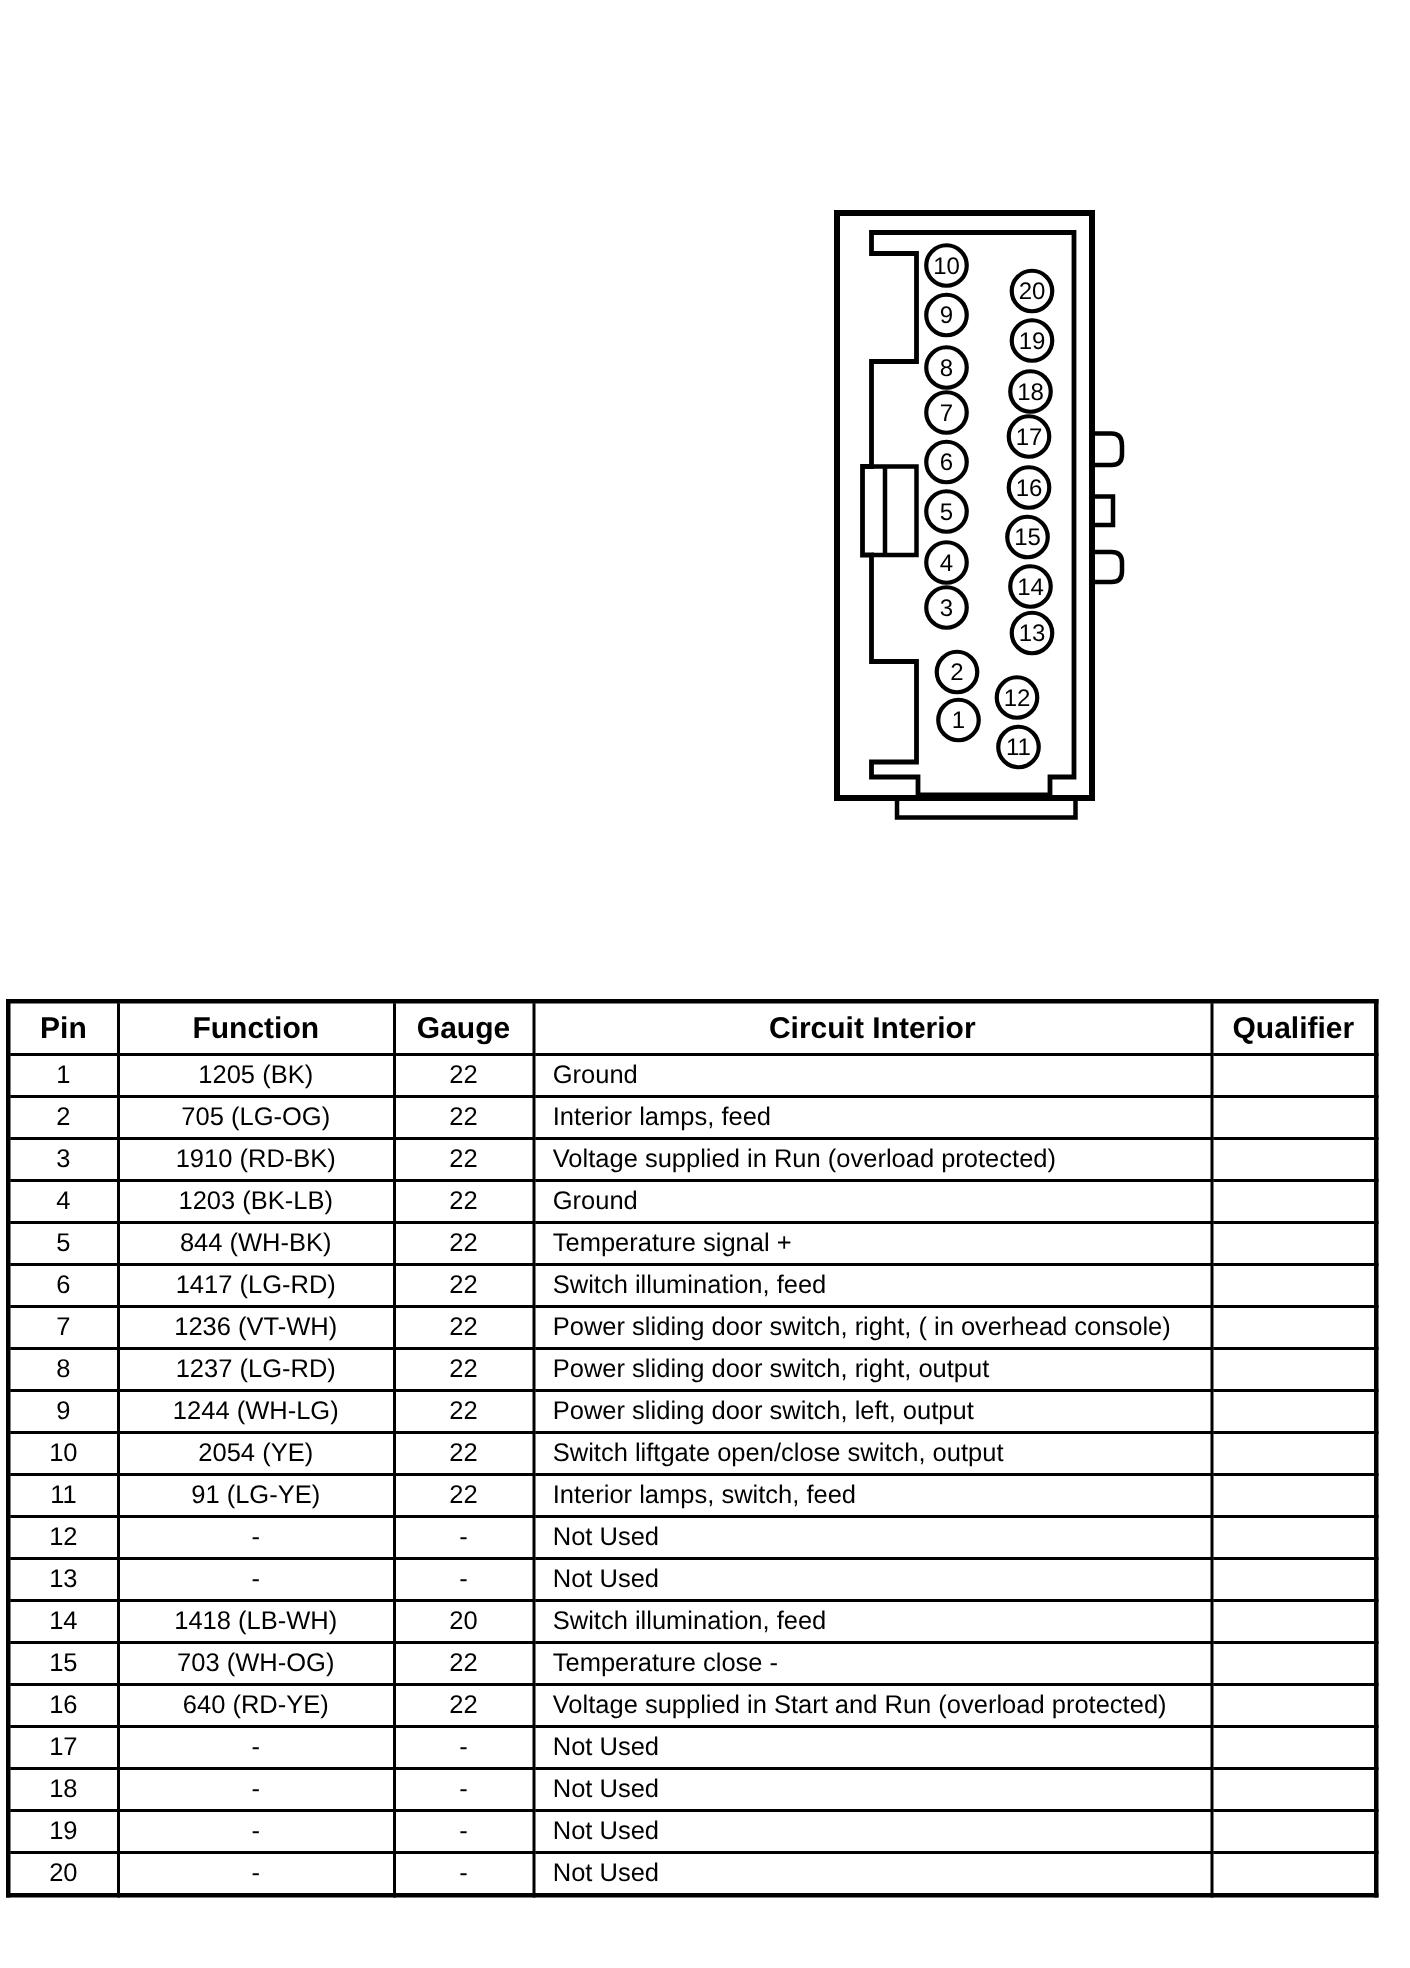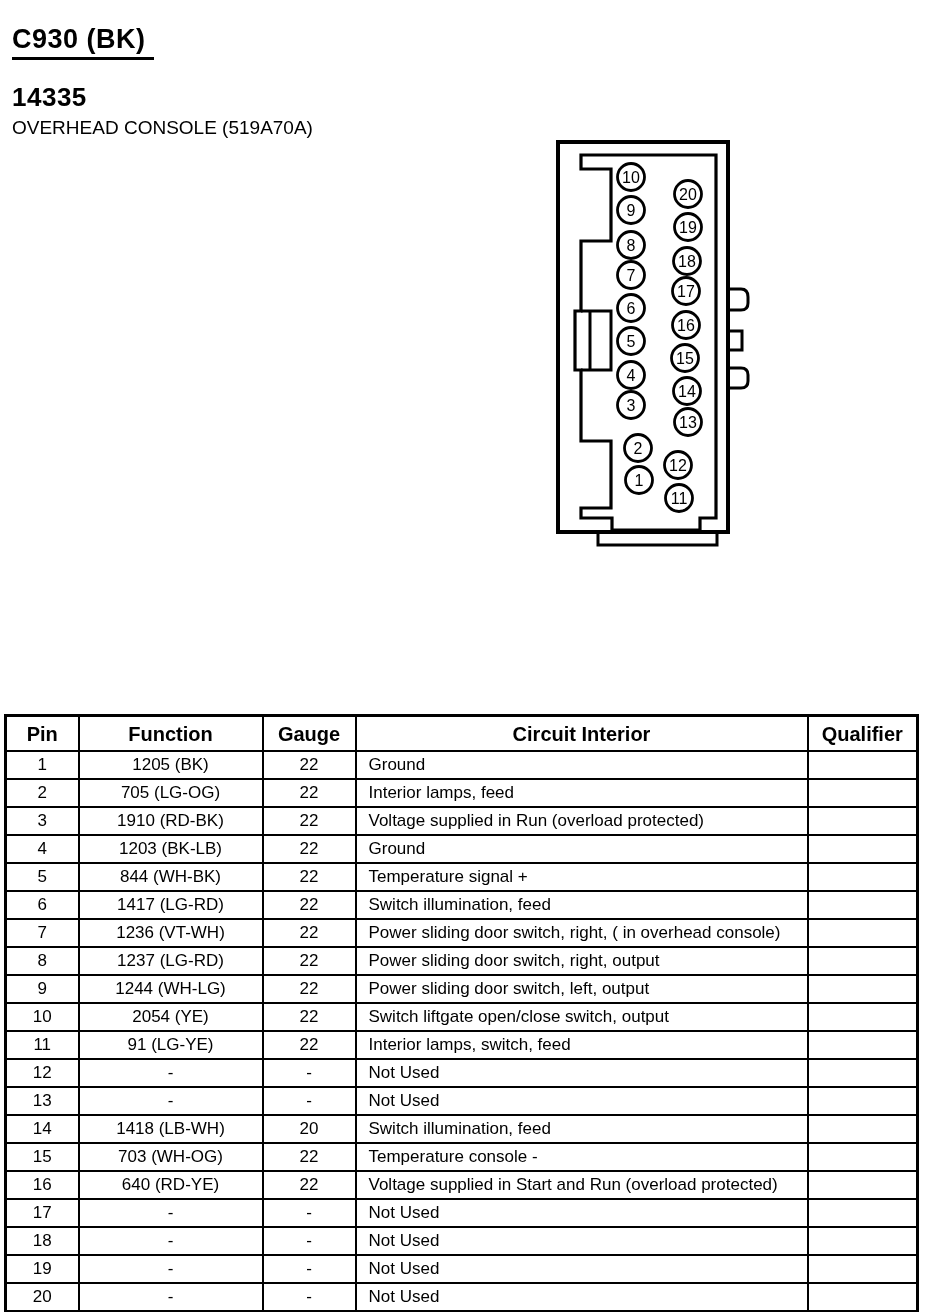--- a/index.html
+++ b/index.html
@@ -44,21 +44,20 @@
     font-size: 16px; text-anchor: middle;
   }
 
   
   .pin-table-wrap { position: absolute; left: 4px; top: 666px; width: 914px; }
   table.pin-table {
     border-collapse: collapse;
     table-layout: fixed;
     width: 912px;
     border: 3px solid #000;
-    margin-top: 48px;
   }
   .pin-table th, .pin-table td {
     border: 2px solid #000;
     padding: 1px 5px;
     font-size: 17px;
     line-height: 1.3;
     vertical-align: middle;
     overflow: hidden;
   }
   .pin-table th {
@@ -70,25 +69,20 @@
   .pin-table td { height: 24px; }
   td.col-pin, td.col-circuit, td.col-gauge { text-align: center; }
   td.col-function { text-align: left; padding-left: 12px; }
   td.col-qualifier { text-align: left; }
 </style>
 </head>
 <body>
 
 <div class="sheet">
 
-  <div class="hdr">
-    <h1 class="connector-id">C930 (BK)</h1>
-    <div class="part-number">14335</div>
-    <div class="part-desc">OVERHEAD CONSOLE (519A70A)</div>
-  </div>
 
   <svg class="connector-svg" width="215" height="422" viewBox="548 135 215 422">
 
     <path class="outline-outer" d="M 558,144 H 728 V 534 H 558 Z"></path>
 
     <path class="outline-inner" d="M 581,157 H 716 V 520 H 700 V 532 H 612 V 520 H 581 V 510 H 611 V 443 H 581 V 372 H 575 V 313 H 581 V 243 H 611 V 171 H 581 Z"></path>
 
     <path class="outline-detail" d="M 581,313 H 611 V 372 H 581"></path>
     <line class="outline-detail" x1="590" y1="313" x2="590" y2="372"></line>
 
@@ -256,21 +250,21 @@
             <td class="col-pin">14</td>
             <td class="col-circuit">1418 (LB-WH)</td>
             <td class="col-gauge">20</td>
             <td class="col-function">Switch illumination, feed</td>
             <td class="col-qualifier"></td>
           </tr>
           <tr>
             <td class="col-pin">15</td>
             <td class="col-circuit">703 (WH-OG)</td>
             <td class="col-gauge">22</td>
-            <td class="col-function">Temperature console -</td>
+            <td class="col-function">Temperature close -</td>
             <td class="col-qualifier"></td>
           </tr>
           <tr>
             <td class="col-pin">16</td>
             <td class="col-circuit">640 (RD-YE)</td>
             <td class="col-gauge">22</td>
             <td class="col-function">Voltage supplied in Start and Run (overload protected)</td>
             <td class="col-qualifier"></td>
           </tr>
           <tr>

